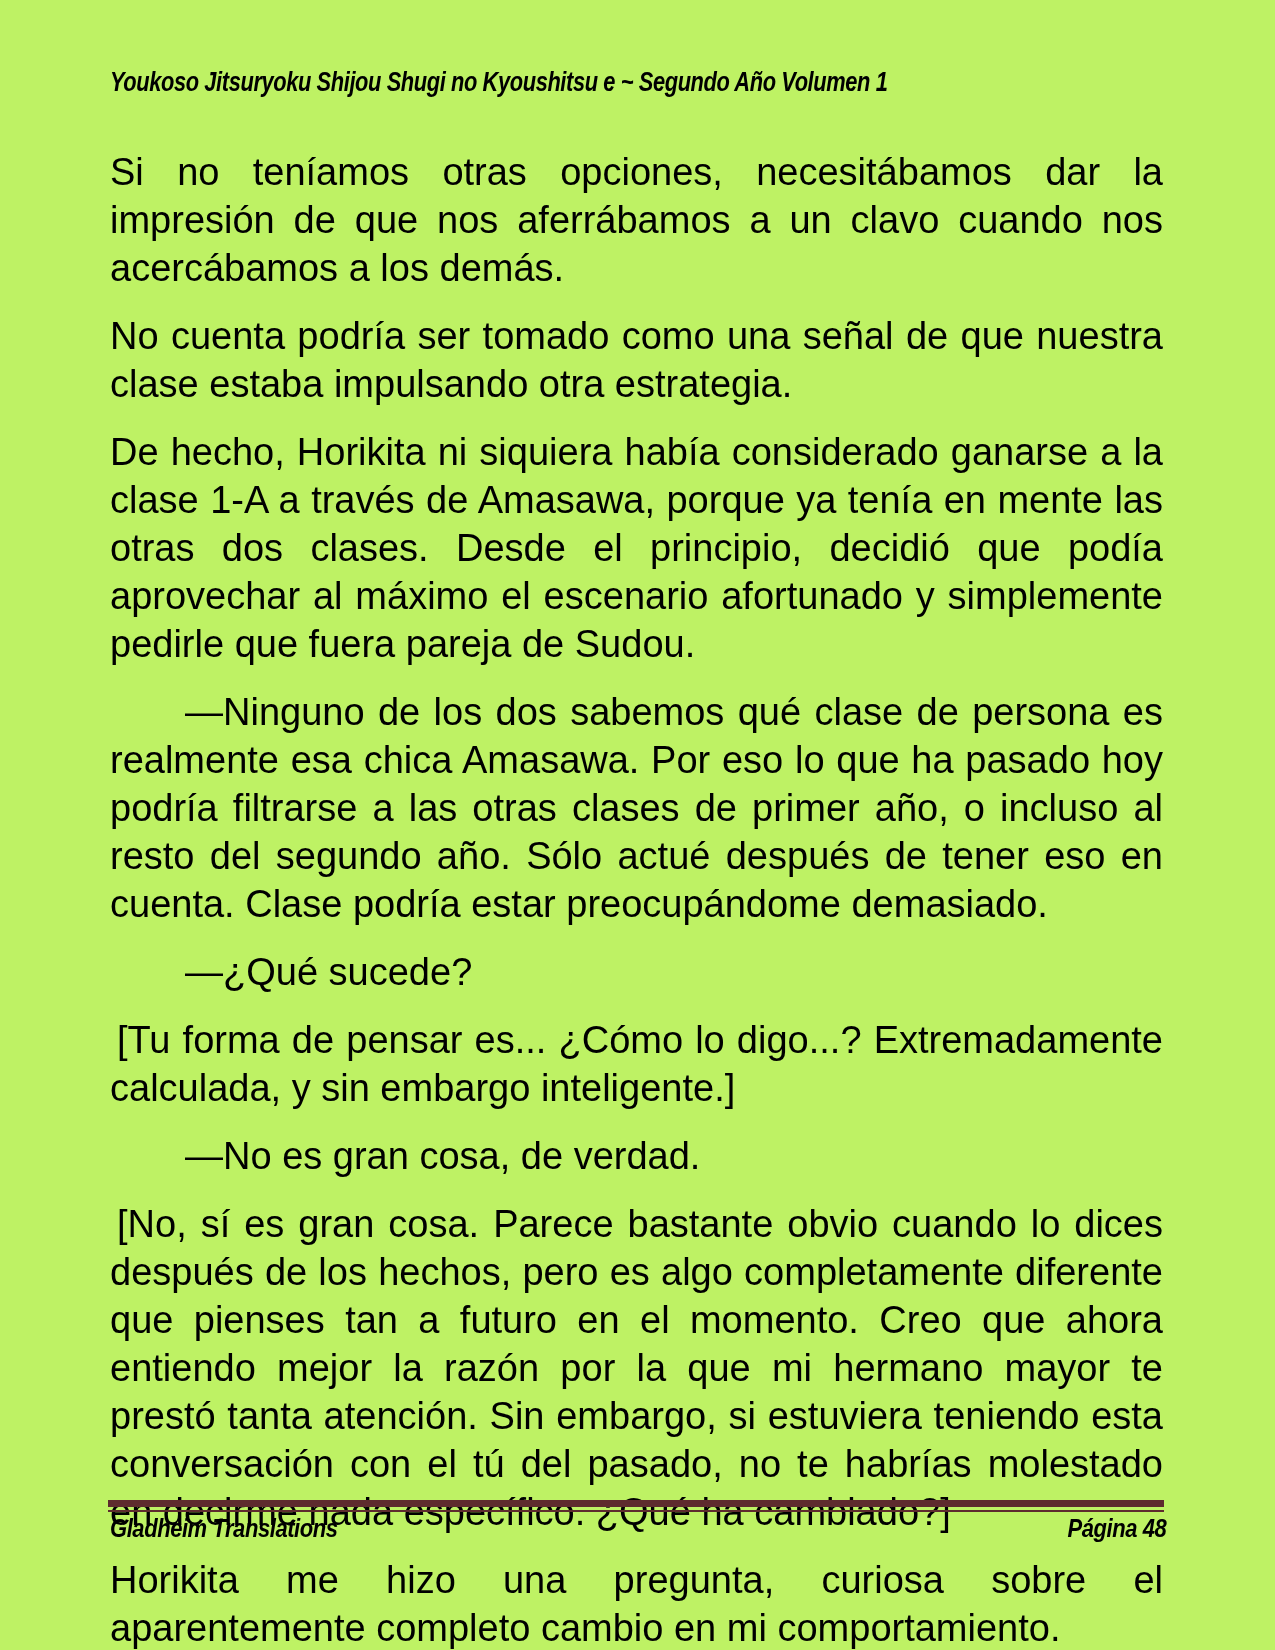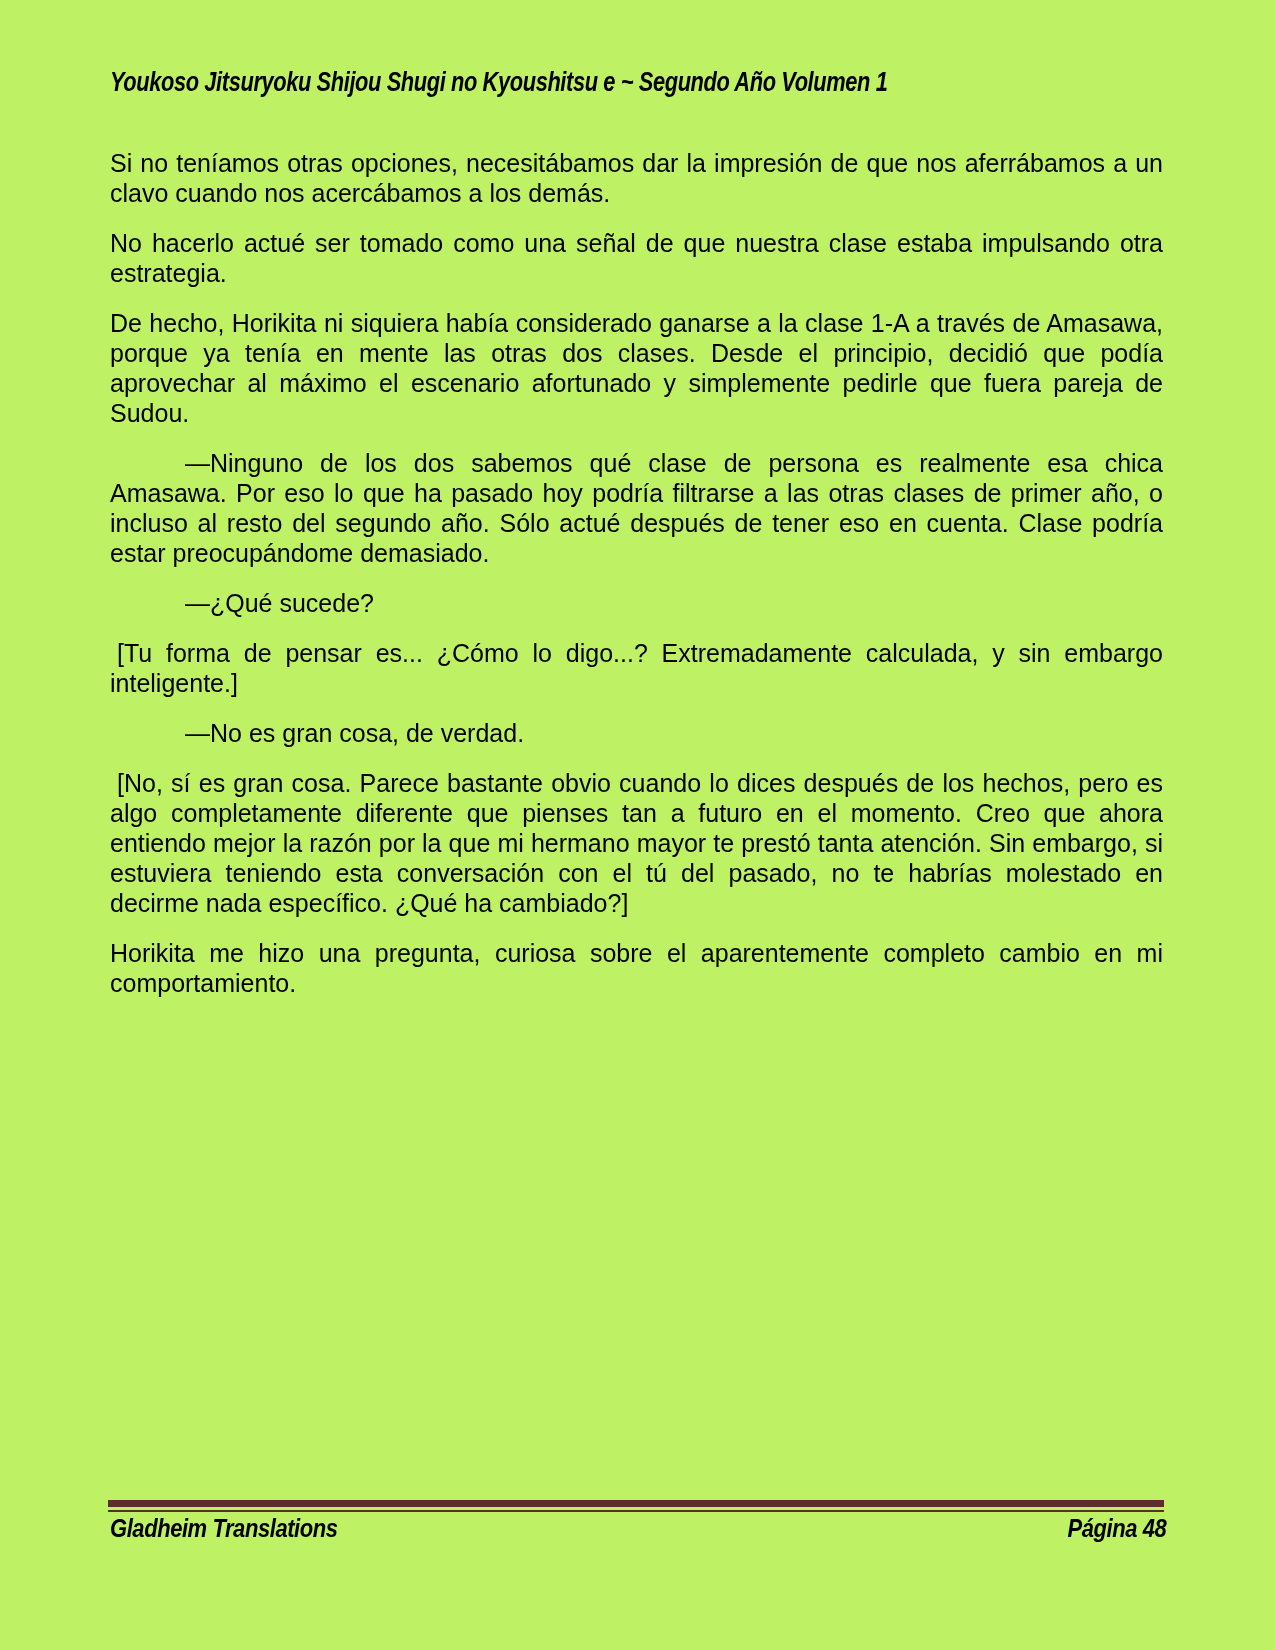--- a/index.html
+++ b/index.html
@@ -27,22 +27,22 @@
     font-size:28px;
     transform:scaleX(0.78);
     transform-origin:left center;
   }
   
   .content {
     position:absolute; left:110px; top:148px; width:1053px;
   }
   p.para {
     margin:0 0 20px 0;
-    font-size:25px;
-    line-height:30px;
+    font-size:38px;
+    line-height:48px;
     text-align:justify;
     text-justify:inter-word;
   }
   p.para.dialogue { text-indent:75px; }
   p.para.bracket  { text-indent:7px; }
   p.para:last-child { margin-bottom:11px; }
   
   .footer-rule {
     position:absolute; left:108px; top:1500px; width:1056px;
   }
@@ -69,21 +69,21 @@
 
 <div class="page">
 
   <div class="header display-font">
     <span class="title">Youkoso Jitsuryoku Shijou Shugi no Kyoushitsu e ~ Segundo Año Volumen 1</span>
   </div>
 
   <div class="content">
 
   <p class="para normal">Si no teníamos otras opciones, necesitábamos dar la impresión de que nos aferrábamos a un clavo cuando nos acercábamos a los demás.</p>
-      <p class="para normal">No hacerlo actué ser tomado como una señal de que nuestra clase estaba impulsando otra estrategia.</p>
+      <p class="para normal">No cuenta podría ser tomado como una señal de que nuestra clase estaba impulsando otra estrategia.</p>
       <p class="para normal">De hecho, Horikita ni siquiera había considerado ganarse a la clase 1-A a través de Amasawa, porque ya tenía en mente las otras dos clases. Desde el principio, decidió que podía aprovechar al máximo el escenario afortunado y simplemente pedirle que fuera pareja de Sudou.</p>
       <p class="para dialogue">—Ninguno de los dos sabemos qué clase de persona es realmente esa chica Amasawa. Por eso lo que ha pasado hoy podría filtrarse a las otras clases de primer año, o incluso al resto del segundo año. Sólo actué después de tener eso en cuenta. Clase podría estar preocupándome demasiado.</p>
       <p class="para dialogue">—¿Qué sucede?</p>
       <p class="para bracket">[Tu forma de pensar es... ¿Cómo lo digo...? Extremadamente calculada, y sin embargo inteligente.]</p>
       <p class="para dialogue">—No es gran cosa, de verdad.</p>
       <p class="para bracket">[No, sí es gran cosa. Parece bastante obvio cuando lo dices después de los hechos, pero es algo completamente diferente que pienses tan a futuro en el momento. Creo que ahora entiendo mejor la razón por la que mi hermano mayor te prestó tanta atención. Sin embargo, si estuviera teniendo esta conversación con el tú del pasado, no te habrías molestado en decirme nada específico. ¿Qué ha cambiado?]</p>
       <p class="para normal">Horikita me hizo una pregunta, curiosa sobre el aparentemente completo cambio en mi comportamiento.</p>
     </div>
 
   <div class="footer-rule">

